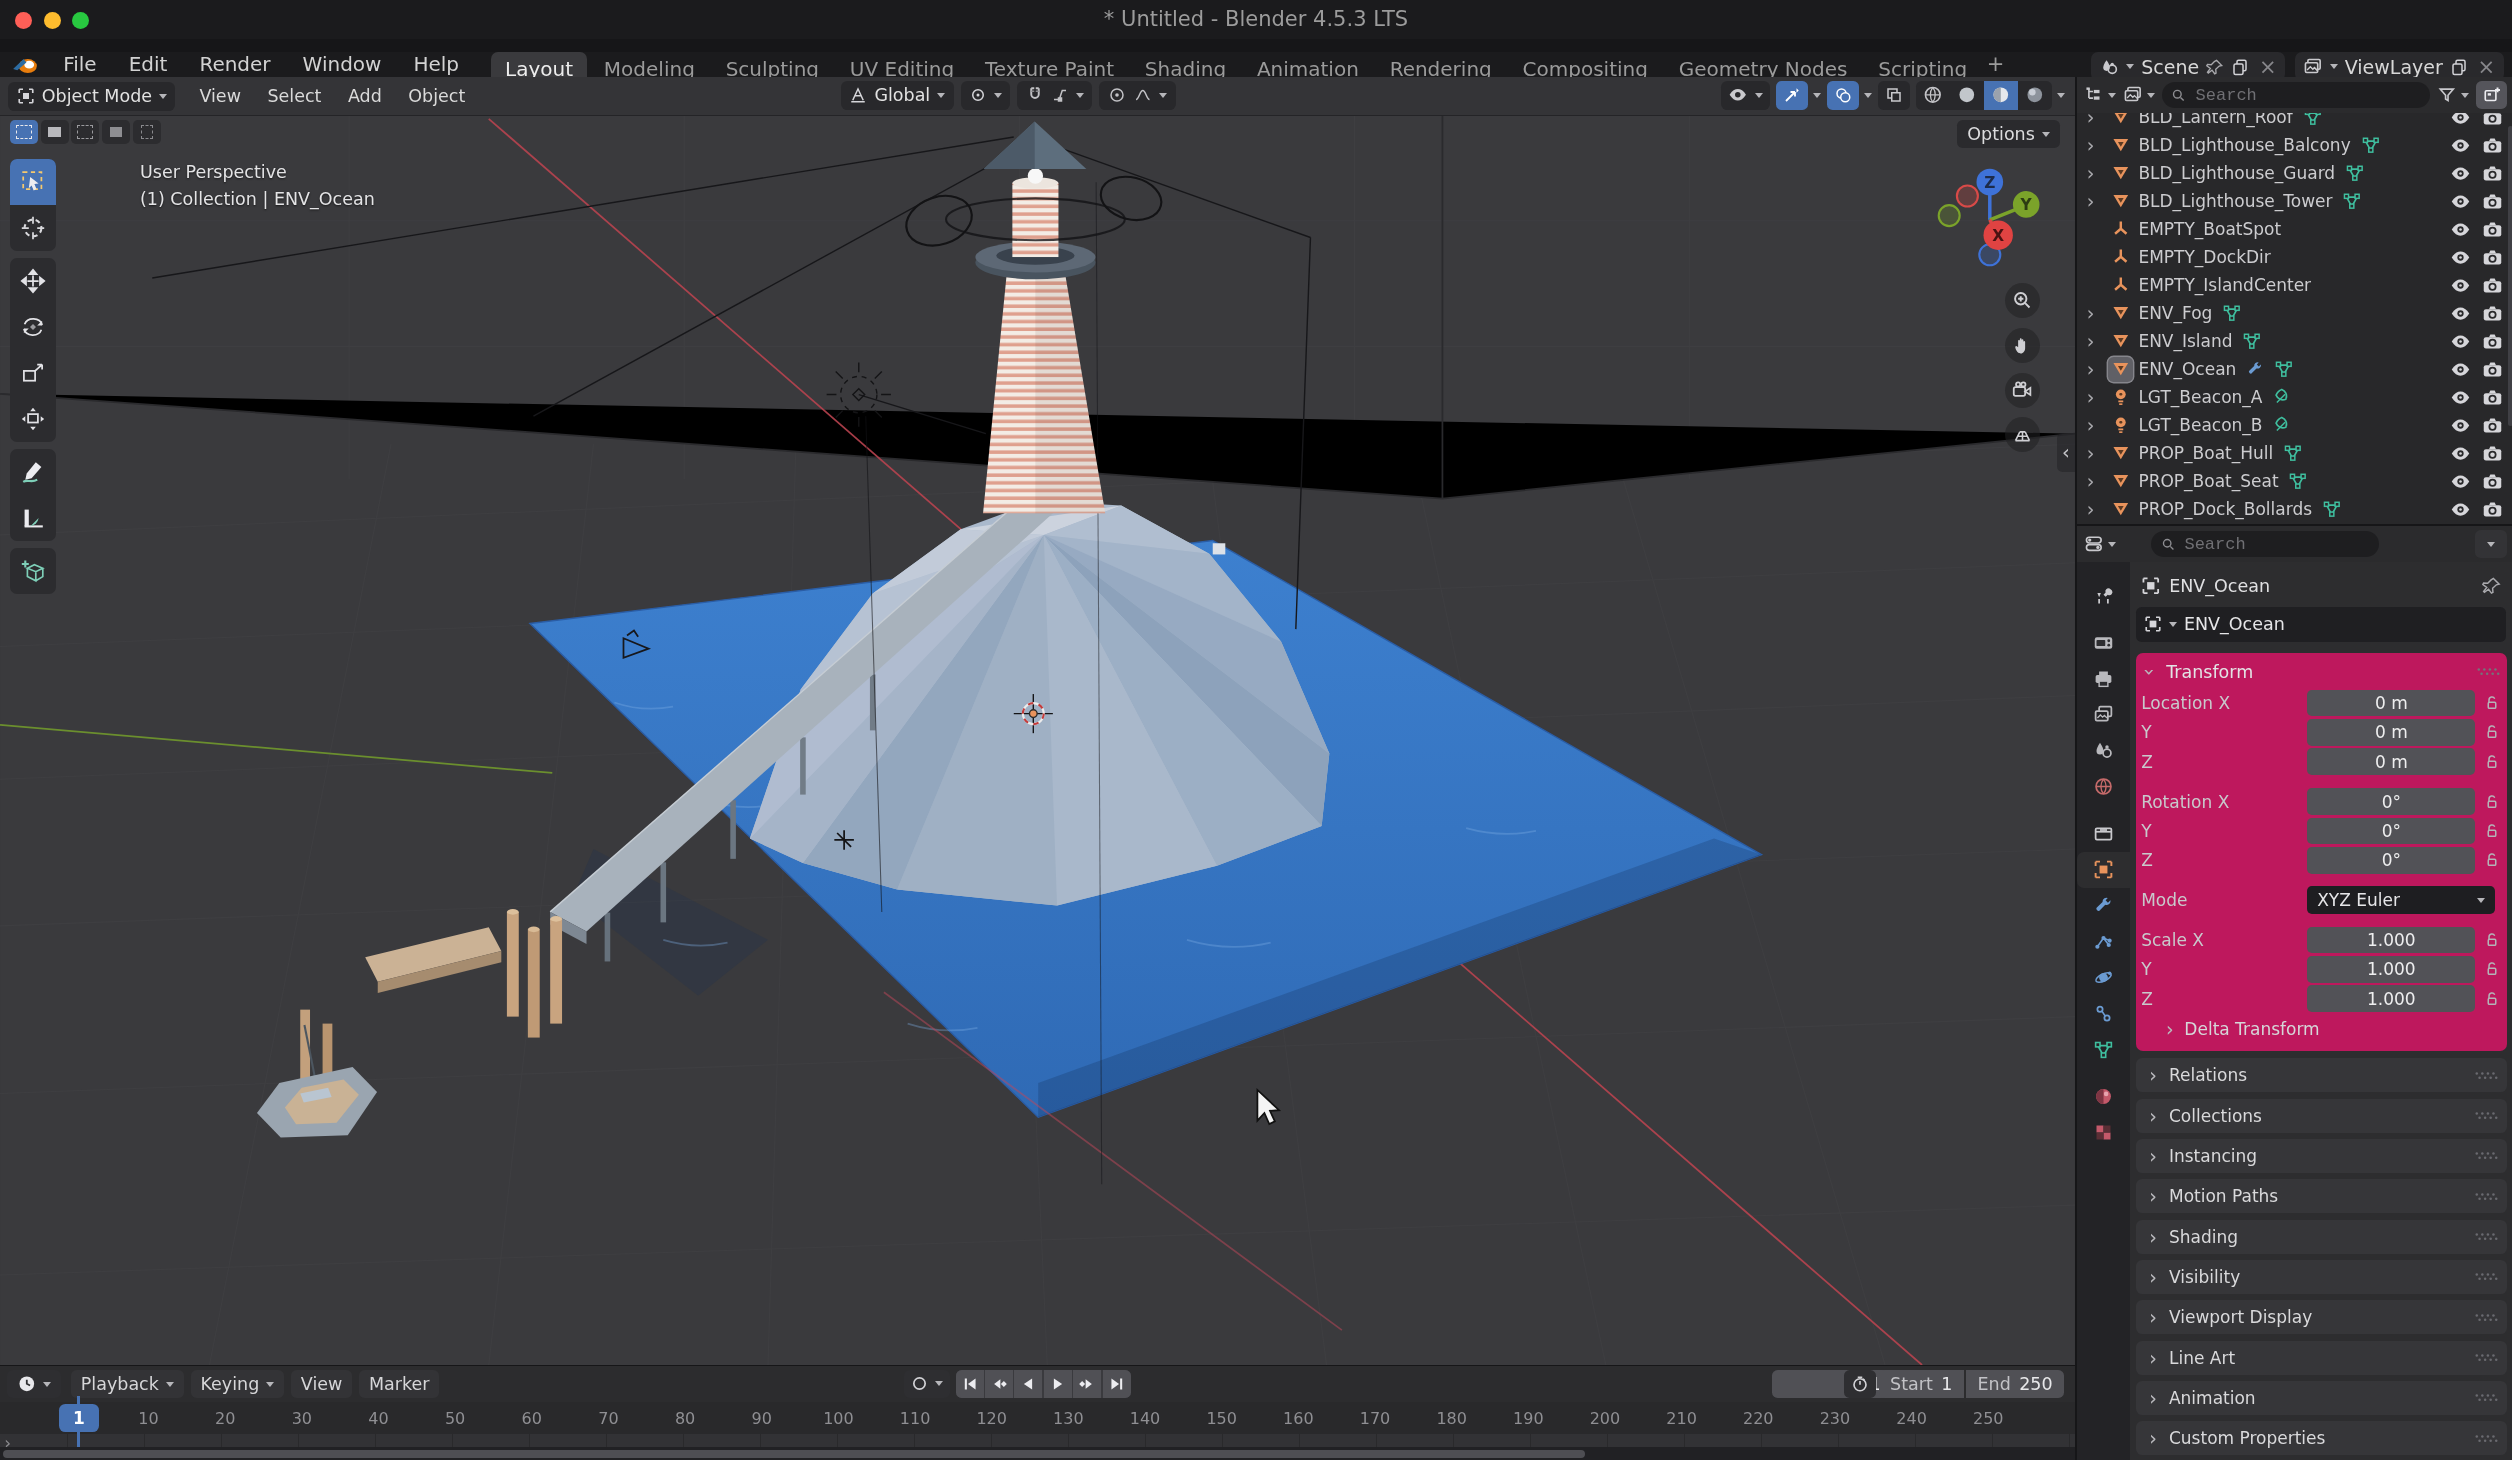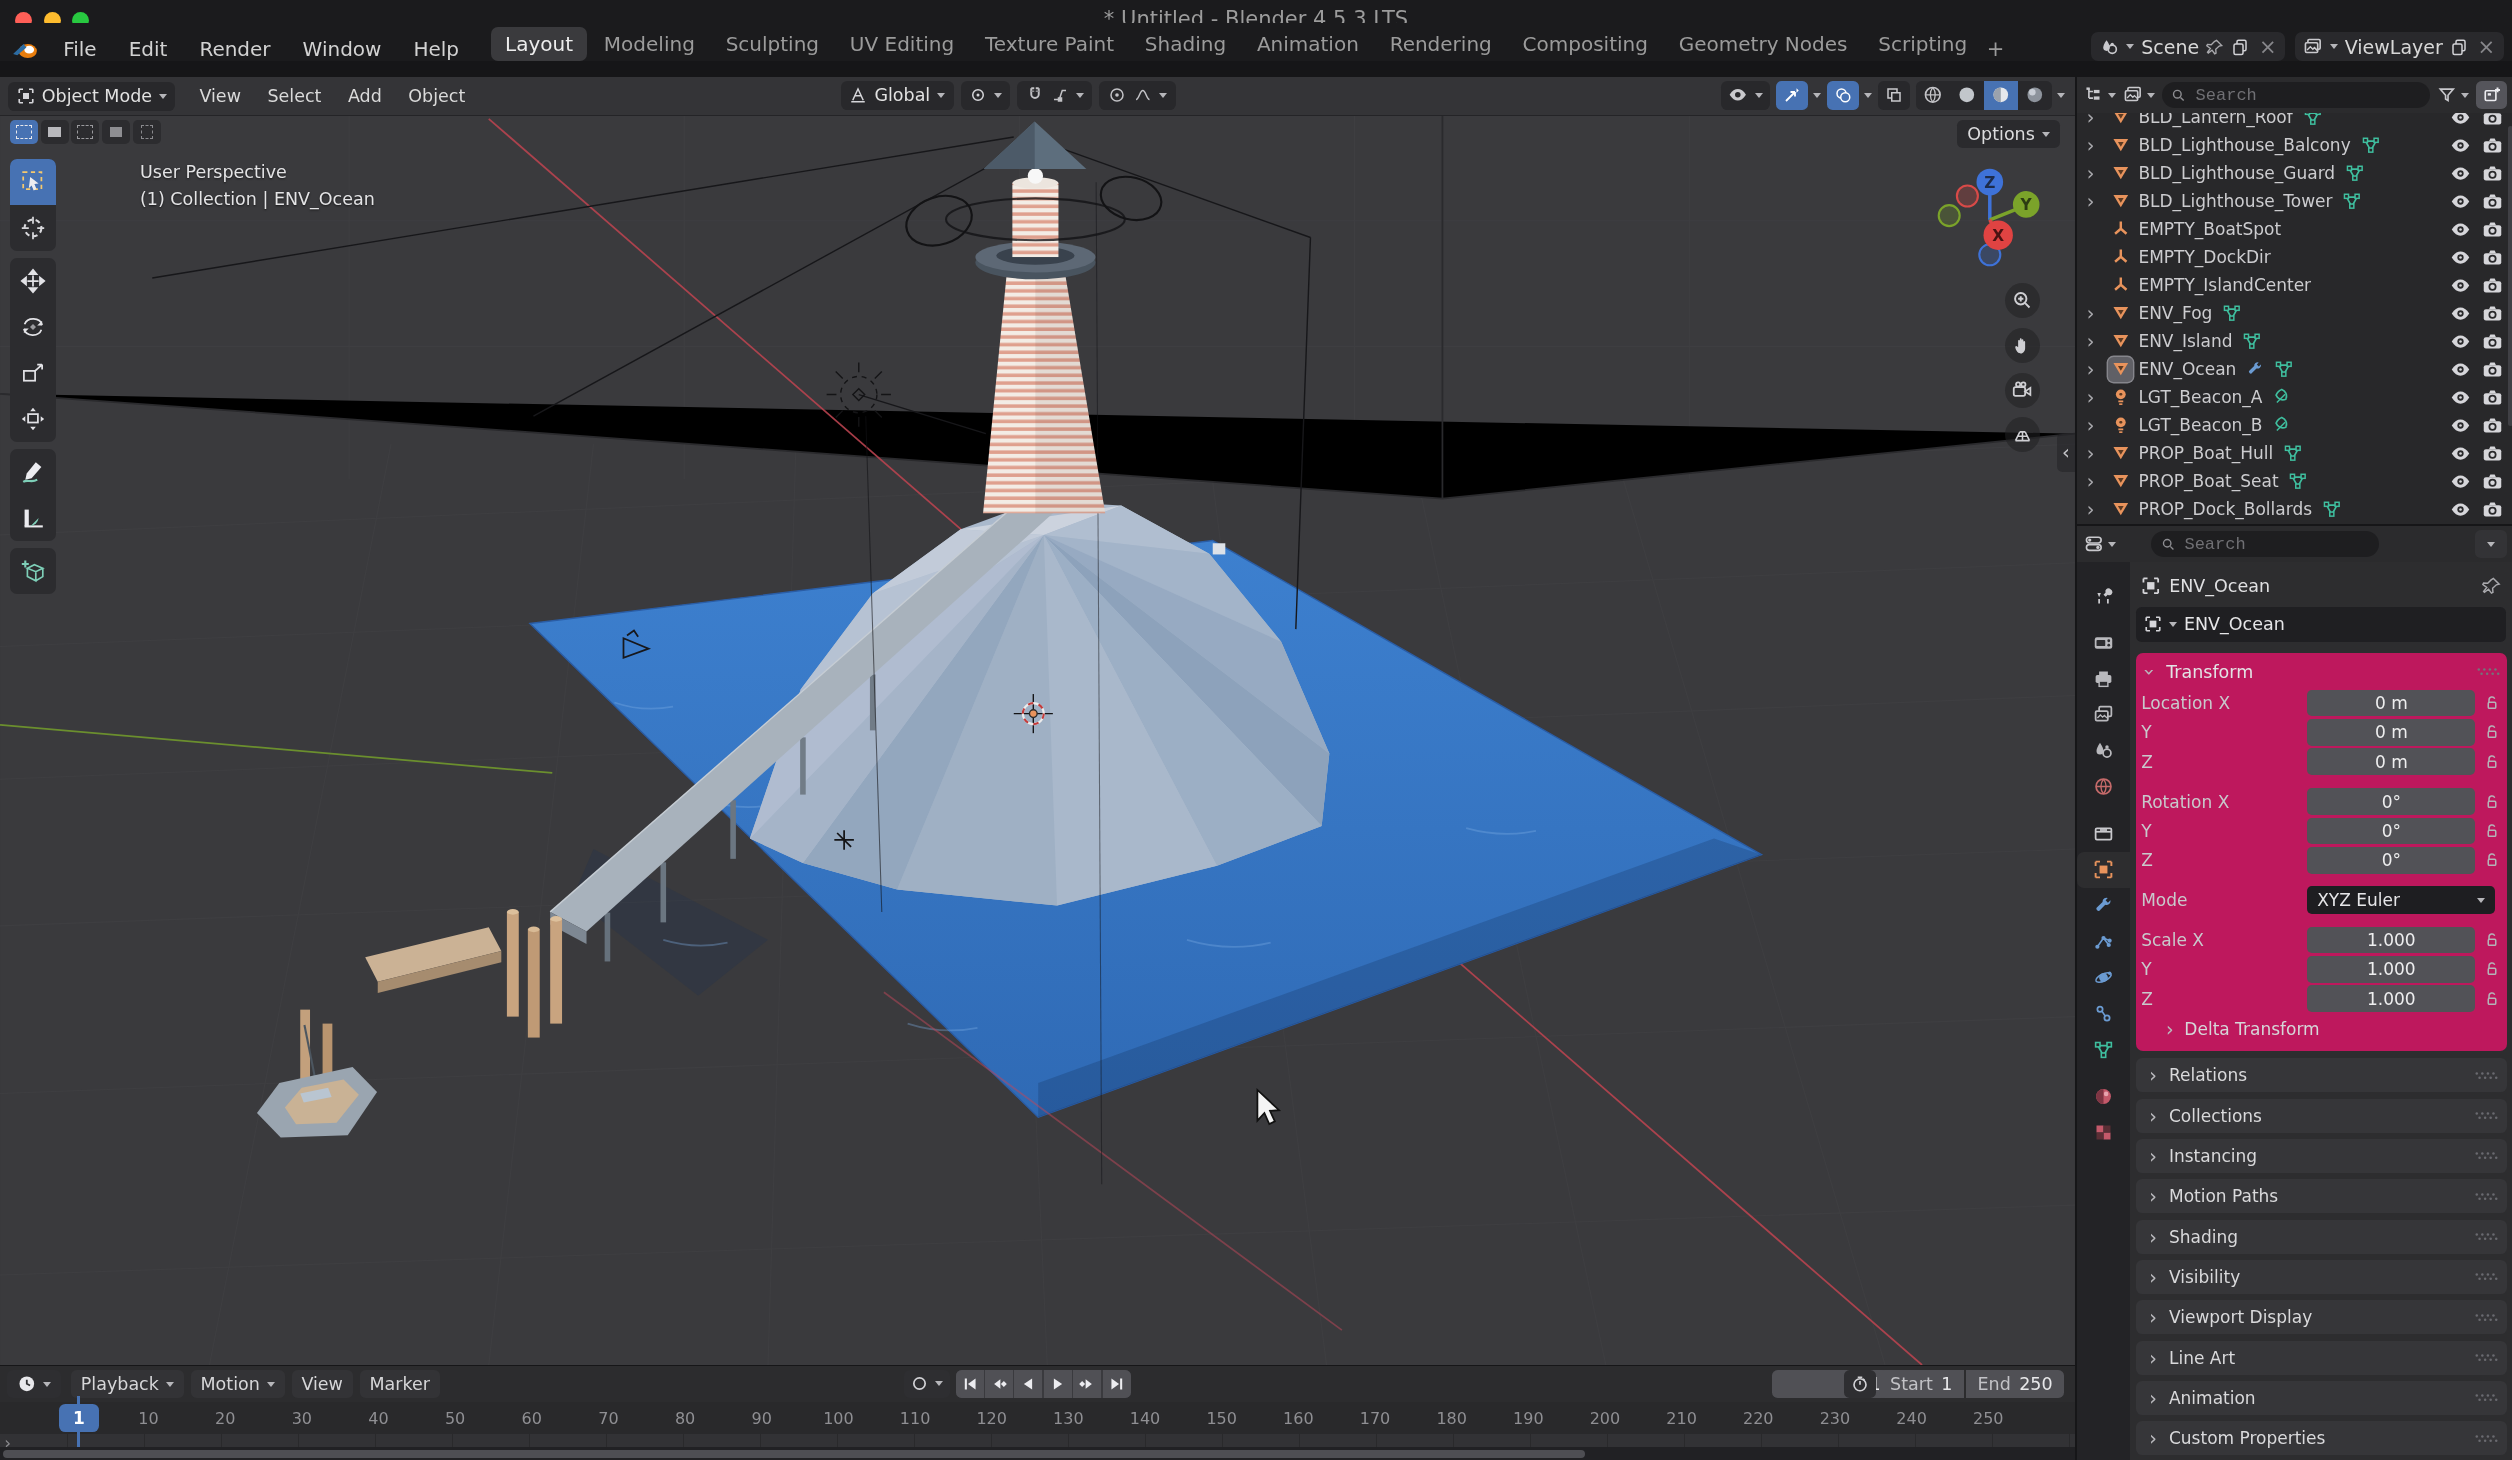--- a/index.html
+++ b/index.html
@@ -5,21 +5,21 @@
   html,body{margin:0;padding:0;width:2512px;height:1461px;background:#161618;overflow:hidden;
     font-family:"DejaVu Sans","Liberation Sans",sans-serif;color:#d6d6d6;}
   svg{display:block}
   input{outline:none;border:none;background:transparent;font-family:Liberation Mono, monospace}
   
   #titlebar{position:absolute;left:0;top:0;width:2512px;height:39px;background:#1b1b1d}
   .tlights{position:absolute;left:15.4px;top:12px;display:flex;gap:11.2px}
   .tl{width:17px;height:17px;border-radius:50%}
   #wtitle{position:absolute;left:0;top:7px;width:100%;text-align:center;font-size:21px;font-weight:normal;color:#9c9c9c}
   
-  #menubar{position:absolute;left:0;top:23px;width:2512px;height:38px;background:#1b1b1d;display:flex;align-items:flex-end}
+  #menubar{position:absolute;left:0;top:52px;width:2512px;height:38px;background:#1b1b1d;display:flex;align-items:flex-start}
   #blogo{margin-left:11.2px}
   #mainmenus{display:flex;gap:32px;margin-left:24px;font-size:20px;color:#d2d2d2}
   #mainmenus span{cursor:default}
   #wtabs{display:flex;gap:2.8px;margin-left:32px;align-items:center}
   .wtab{padding:4.9px 14px;border-radius:7px;color:#9b9b9b;font-size:20px;white-space:nowrap}
   .wtab.active{background:#3a3a3d;color:#ededed}
   #addtab{color:#9b9b9b;font-size:21px;margin-left:5.6px}
   #idblocks{margin-left:auto;margin-right:8.4px;display:flex;gap:9.8px}
   .idpill{background:#29292c;border-radius:7px;height:29px;display:flex;align-items:center;padding:0 8.4px;gap:7px;font-size:19px;color:#d8d8d8}
   .idpill .xx{color:#87878b;font-size:21px;margin-left:2.8px}
@@ -585,21 +585,21 @@
       <span class="arw"></span>
     </div>
     <div style="display:flex;gap:7px;align-items:center">
 
         <div class="tpill">
           <span>Playback</span>
           <span class="arw"></span>
         </div>
 
         <div class="tpill">
-          <span>Motion</span>
+          <span>Keying</span>
           <span class="arw"></span>
         </div>
 
         <div class="tpill">
           <span>View</span>
 
         </div>
 
         <div class="tpill">
           <span>Marker</span>

